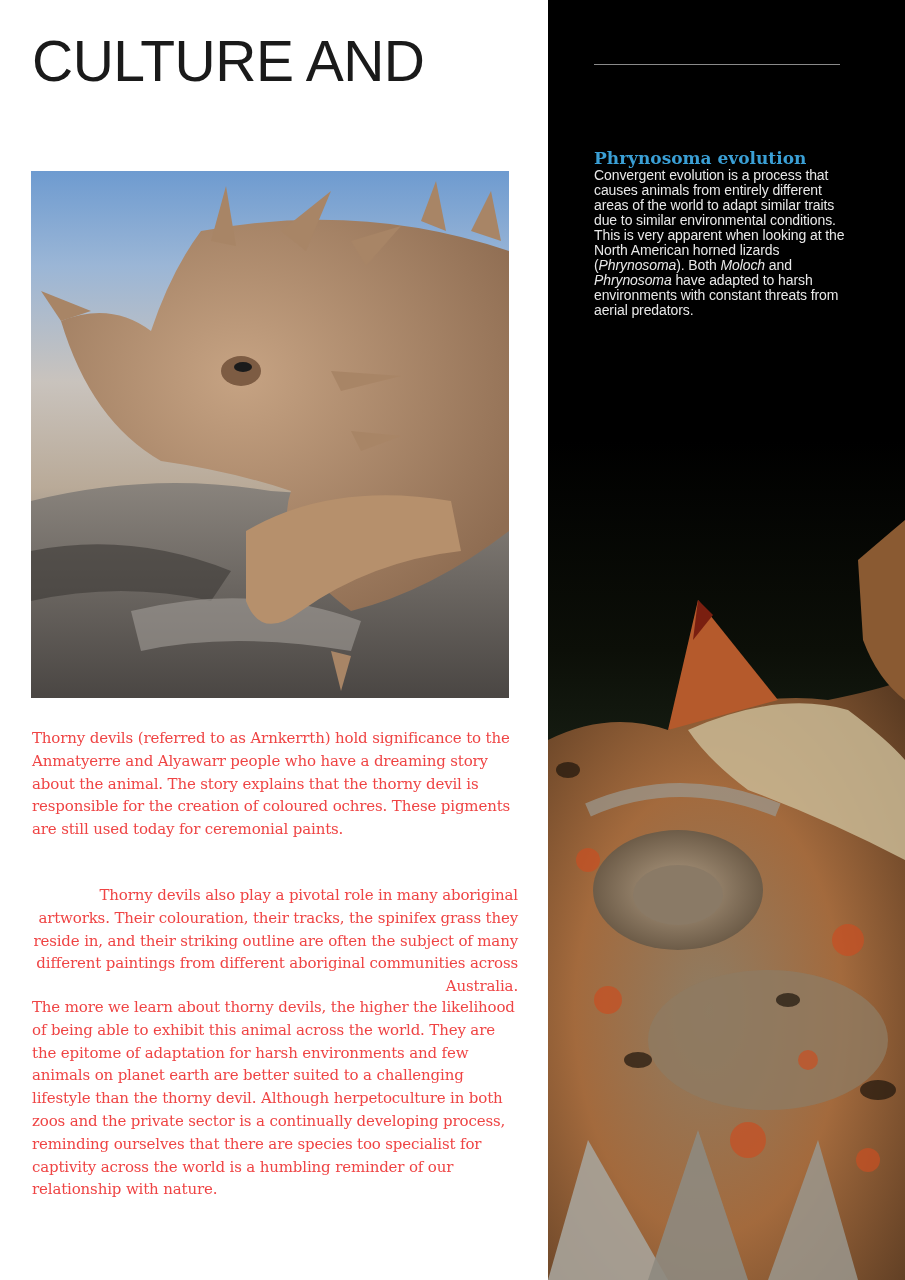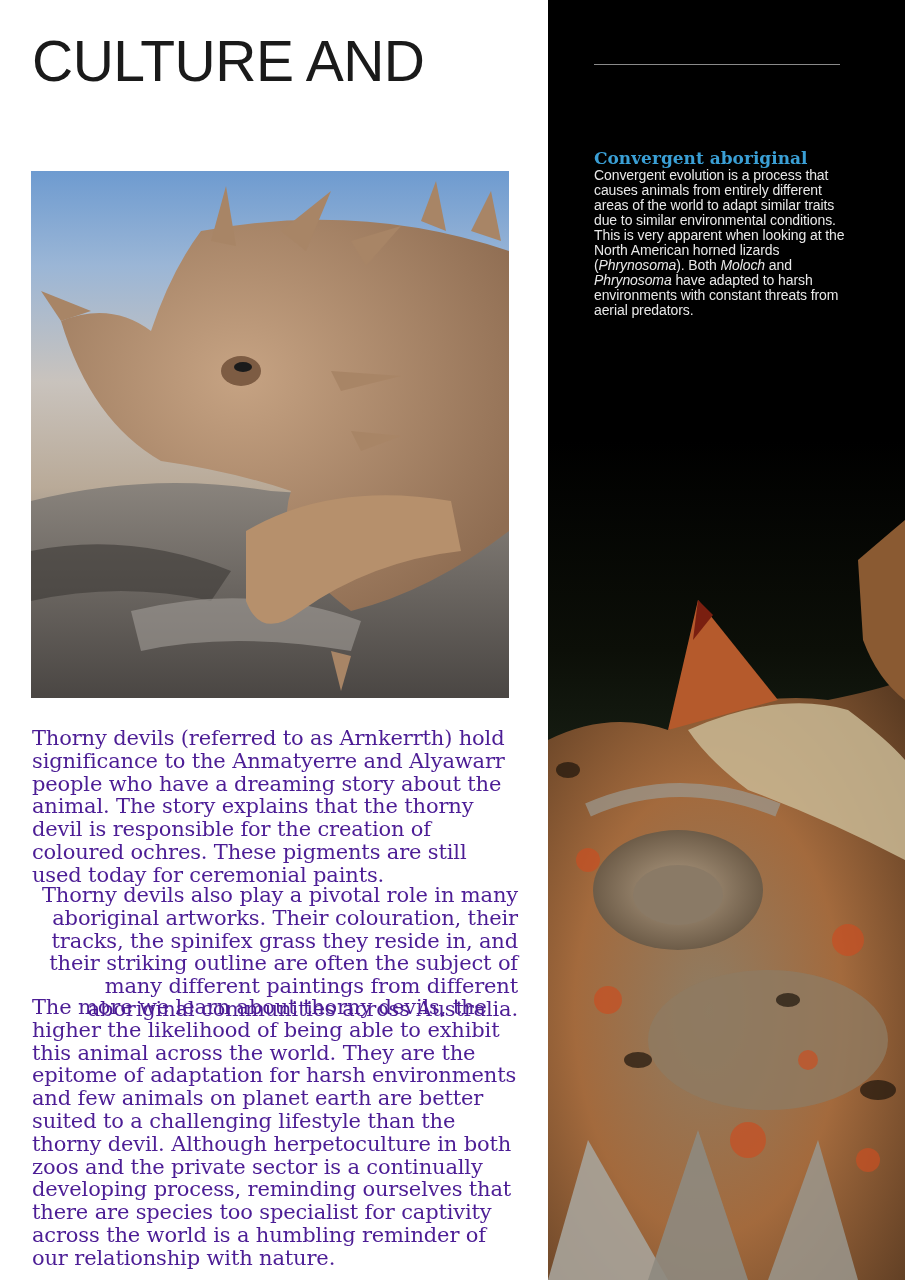--- a/index.html
+++ b/index.html
@@ -24,21 +24,21 @@
 
     .photo-main {
       position: absolute; left: 31px; top: 171px; width: 478px; height: 527px; overflow: hidden;
       background: linear-gradient(180deg, #6e9bd0 0%, #9bb6d6 18%, #c9c3bd 40%, #b9aa98 60%, #8b857d 75%, #5d5954 100%);
     }
     .photo-main svg { position: absolute; left: 0; top: 0; }
 
     .body-text {
       position: absolute; left: 32px; width: 486px;
       font-family: "DejaVu Serif", serif;
-      font-size: 21px; line-height: 22.8px; color: #4c1d95;
+      font-size: 15px; line-height: 22.8px; color: #ef4444;
       letter-spacing: -0.15px;
     }
     .p1 { top: 727px; }
     .p2 { top: 884px; text-align: right; }
     .p3 { top: 996px; }
 
     .right-col { position: absolute; left: 548px; top: 0; width: 357px; height: 1280px; background: #000000; overflow: hidden; }
     .rule { position: absolute; left: 46px; top: 64px; width: 246px; height: 1px; background: #8a8a8a; }
     .sidebar-heading {
       position: absolute; left: 46px; top: 147px;
@@ -93,21 +93,21 @@
     </svg>
   </div>
 
   <p class="body-text p1">Thorny devils (referred to as Arnkerrth) hold significance to the Anmatyerre and Alyawarr people who have a dreaming story about the animal. The story explains that the thorny devil is responsible for the creation of coloured ochres. These pigments are still used today for ceremonial paints.</p>
   <p class="body-text p2">Thorny devils also play a pivotal role in many aboriginal artworks. Their colouration, their tracks, the spinifex grass they reside in, and their striking outline are often the subject of many different paintings from different aboriginal communities across Australia.</p>
   <p class="body-text p3">The more we learn about thorny devils, the higher the likelihood of being able to exhibit this animal across the world. They are the epitome of adaptation for harsh environments and few animals on planet earth are better suited to a challenging lifestyle than the thorny devil. Although herpetoculture in both zoos and the private sector is a continually developing process, reminding ourselves that there are species too specialist for captivity across the world is a humbling reminder of our relationship with nature.</p>
 </div>
 
 <div class="right-col">
   <div class="rule"></div>
-  <h2 class="sidebar-heading">Convergent aboriginal</h2>
+  <h2 class="sidebar-heading">Phrynosoma evolution</h2>
   <p class="sidebar-body"><span>Convergent evolution is a process that causes animals from entirely different areas of the world to adapt similar traits due to similar environmental conditions. This is very apparent when looking at the North American horned lizards (</span><em>Phrynosoma</em><span>). Both </span><em>Moloch</em><span> and </span><em>Phrynosoma</em><span> have adapted to harsh environments with constant threats from aerial predators.</span></p>
 
   <div class="photo-side">
     <svg width="357" height="840" viewBox="0 0 357 840">
       <defs>
         <linearGradient id="bgfade" x1="0" y1="0" x2="0" y2="1">
           <stop offset="0" stop-color="#000000"></stop>
           <stop offset="0.25" stop-color="#0c0f08"></stop>
           <stop offset="0.35" stop-color="#141a10"></stop>
         </linearGradient>

